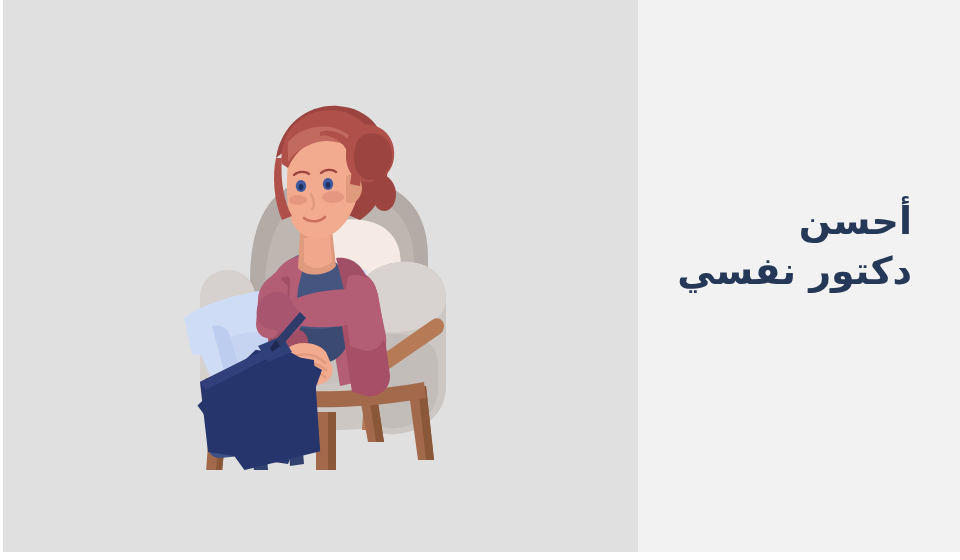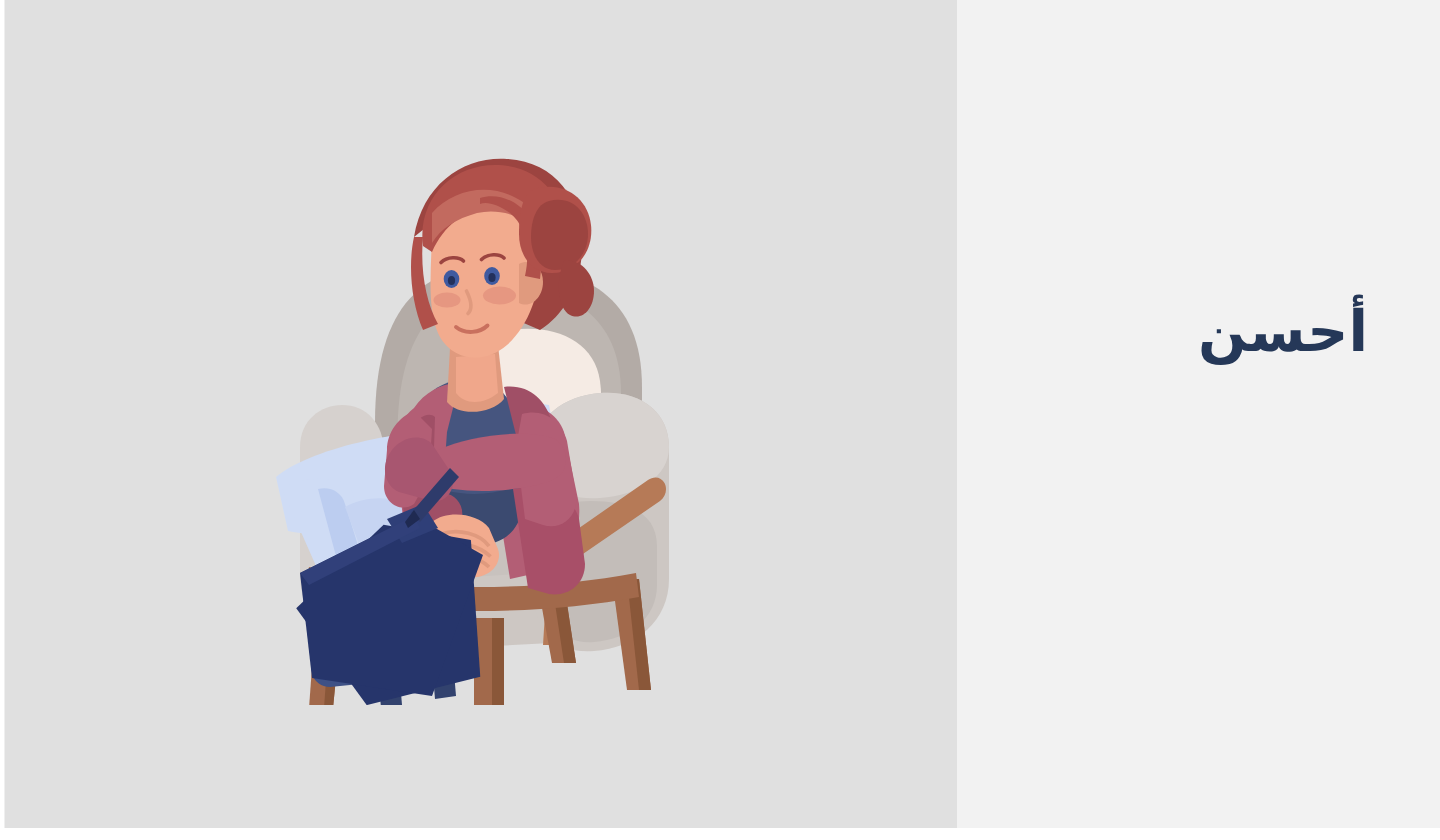--- a/index.html
+++ b/index.html
@@ -269,15 +269,16 @@
 
         <path d="M141 104 C144 110 145 116 142 119" stroke="#e09a7e" stroke-width="2.4" fill="none" stroke-linecap="round"></path>
         <path d="M134 128 C140 133 150 132 155 127" stroke="#c9705e" stroke-width="2.6" fill="none" stroke-linecap="round"></path>
       </g>
 
     </svg>
   </div>
 
   <div class="headline">
     <span class="line">أحسن</span>
+    <span class="line">دكتور نفسي</span>
   </div>
 
 </div>
 
 </body></html>

